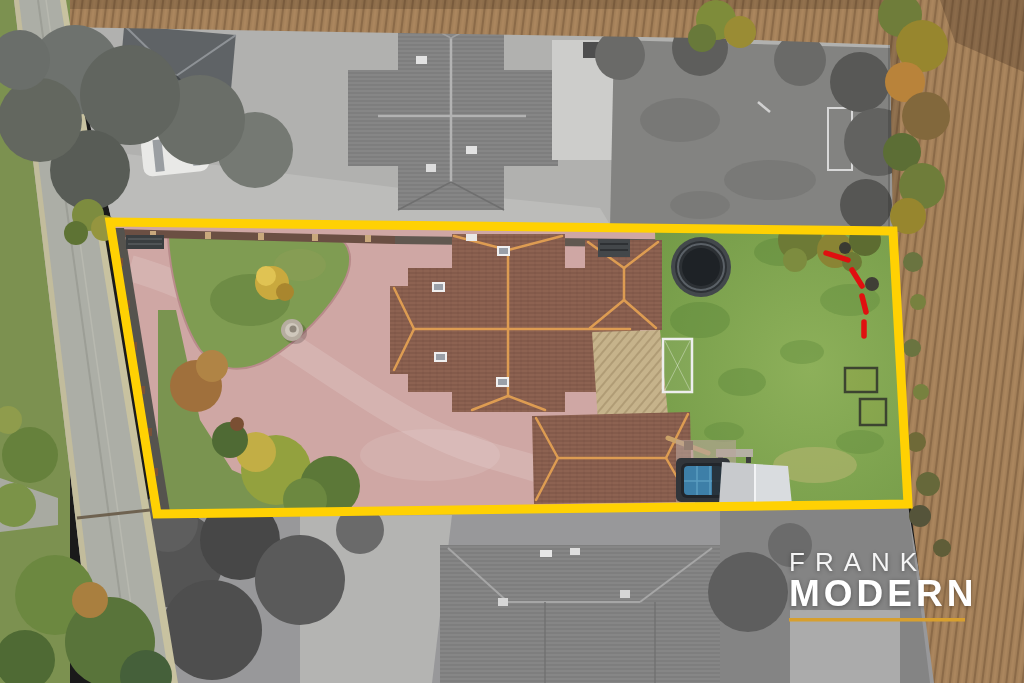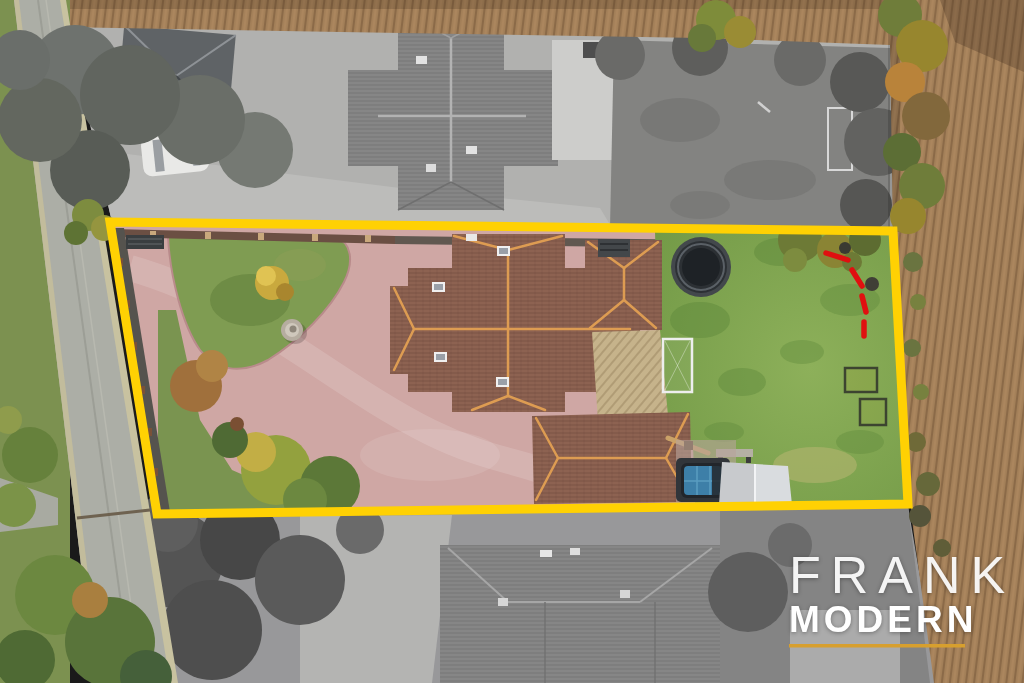--- a/index.html
+++ b/index.html
@@ -1,21 +1,21 @@
 <!DOCTYPE html>
 <html><head>
 <meta charset="utf-8">
 <style>
   html,body{margin:0;padding:0;background:#1a1a1a;}
   .stage{position:relative;width:1024px;height:683px;overflow:hidden;
          font-family:"Liberation Sans","DejaVu Sans",sans-serif;}
   .stage svg.scene{position:absolute;left:0;top:0;display:block;}
   .logo{position:absolute;left:789px;top:549px;color:#fff;line-height:1;
         text-shadow:0 1px 4px rgba(0,0,0,0.35);}
-  .logo .l1{display:block;font-size:52px;font-weight:300;letter-spacing:10px;
+  .logo .l1{display:block;font-size:26px;font-weight:300;letter-spacing:10px;
             color:rgba(255,255,255,0.93);}
   .logo .l2{display:block;font-size:37px;font-weight:700;letter-spacing:4px;margin-top:0px;}
   .logo .rule{display:block;margin-top:6px;}
 </style>
 </head>
 <body>
 
 <div class="stage">
 <svg class="scene" width="1024" height="683" viewBox="0 0 1024 683">
   <defs>

